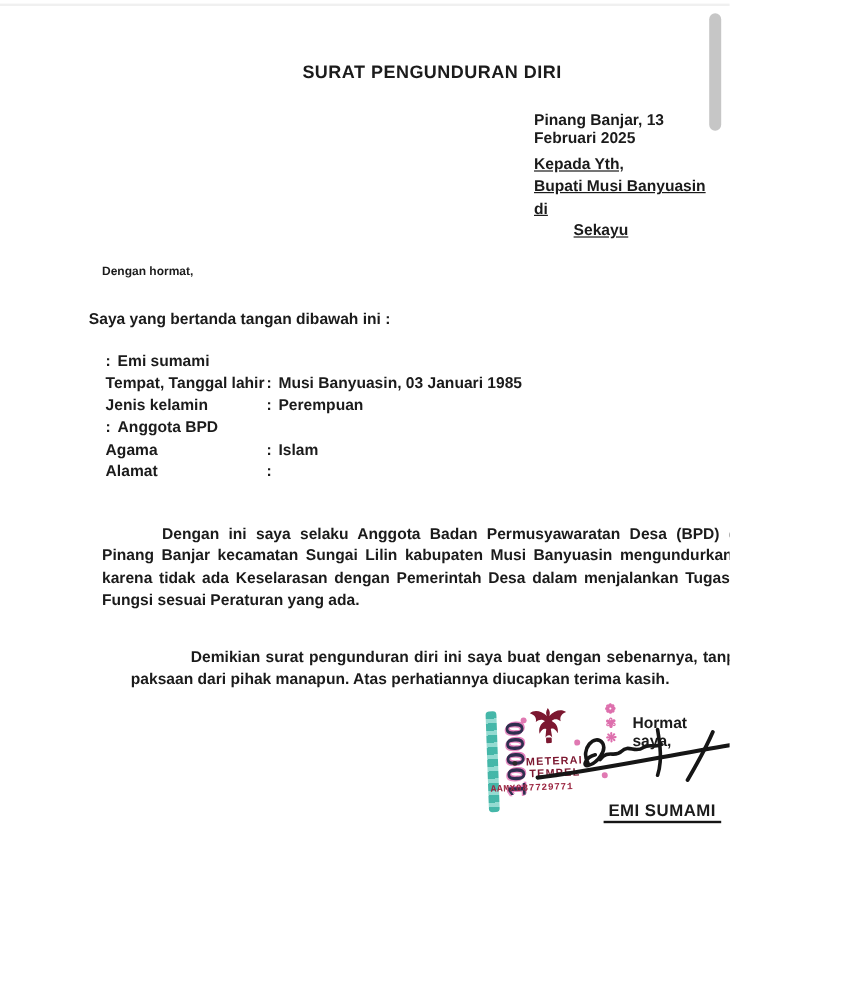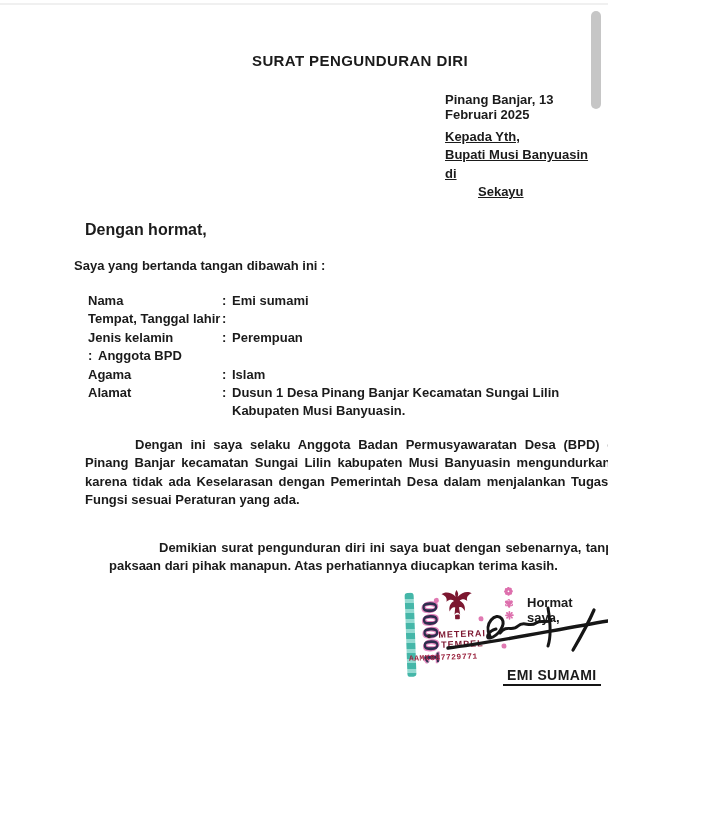--- a/index.html
+++ b/index.html
@@ -21,21 +21,21 @@
     position:absolute; right:7px; top:11px; width:10px; height:98px;
     background:#c6c6c6; border-radius:5px;
   }
   .letter-title {
     position:absolute; left:0; top:52px; width:720px;
     text-align:center; font-size:15px; letter-spacing:0.4px;
   }
   .date-line { position:absolute; left:445px; top:92px; font-size:13px; }
   .recipient { position:absolute; left:445px; top:128px; font-size:13px; line-height:18.4px;text-decoration:underline; }
   .recipient .indent { margin-left:33px; }
-  .salutation { position:absolute; left:85px; top:221px; font-size:16px; }
+  .salutation { position:absolute; left:85px; top:221px; font-size:10px; }
   .intro-line { position:absolute; left:74px; top:258px; font-size:13px; }
   .details { position:absolute; left:88px; top:292px; font-size:13px; line-height:18.4px; }
   .detail-row { display:flex; }
   .detail-label { width:134px; flex-shrink:0; white-space:nowrap; }
   .detail-colon { width:10px; flex-shrink:0; }
   .detail-value { white-space:nowrap; }
   .para {
     position:absolute; left:85px; width:552px;
     font-size:13px; line-height:18.3px;
     text-align:justify; text-indent:50px;
@@ -110,49 +110,45 @@
     <div>Bupati Musi Banyuasin</div>
     <div>di</div>
     <div class="indent">Sekayu</div>
   </div>
 
   <div class="salutation">Dengan hormat,</div>
   <div class="intro-line">Saya yang bertanda tangan dibawah ini :</div>
 
   <div class="details">
     <div class="detail-row">
-      <span class="detail-label">Nama</span>
       <span class="detail-colon">:</span>
       <span class="detail-value">Emi sumami</span>
     </div>
     <div class="detail-row">
       <span class="detail-label">Tempat, Tanggal lahir</span>
       <span class="detail-colon">:</span>
+      <span class="detail-value">Musi Banyuasin, 03 Januari 1985</span>
     </div>
     <div class="detail-row">
       <span class="detail-label">Jenis kelamin</span>
       <span class="detail-colon">:</span>
       <span class="detail-value">Perempuan</span>
     </div>
     <div class="detail-row">
       <span class="detail-colon">:</span>
       <span class="detail-value">Anggota BPD</span>
     </div>
     <div class="detail-row">
       <span class="detail-label">Agama</span>
       <span class="detail-colon">:</span>
       <span class="detail-value">Islam</span>
     </div>
     <div class="detail-row">
       <span class="detail-label">Alamat</span>
       <span class="detail-colon">:</span>
-      <span class="detail-value">
-        <span>Dusun 1 Desa Pinang Banjar Kecamatan Sungai Lilin</span><br>
-        <span>Kabupaten Musi Banyuasin.</span>
-      </span>
     </div>
   </div>
 
   <p class="para para-1">Dengan ini saya selaku Anggota Badan Permusyawaratan Desa (BPD) desa Pinang Banjar kecamatan Sungai Lilin kabupaten Musi Banyuasin mengundurkan diri karena tidak ada Keselarasan dengan Pemerintah Desa dalam menjalankan Tugas dan Fungsi sesuai Peraturan yang ada.</p>
   <p class="para para-2">Demikian surat pengunduran diri ini saya buat dengan sebenarnya, tanpa unsur paksaan dari pihak manapun. Atas perhatiannya diucapkan terima kasih.</p>
 
   <div class="stamp">
     <div class="stamp-strip"></div>
     <div class="stamp-denom">10000</div>
     <svg class="stamp-garuda" viewBox="0 0 36 38" width="34" height="36">

